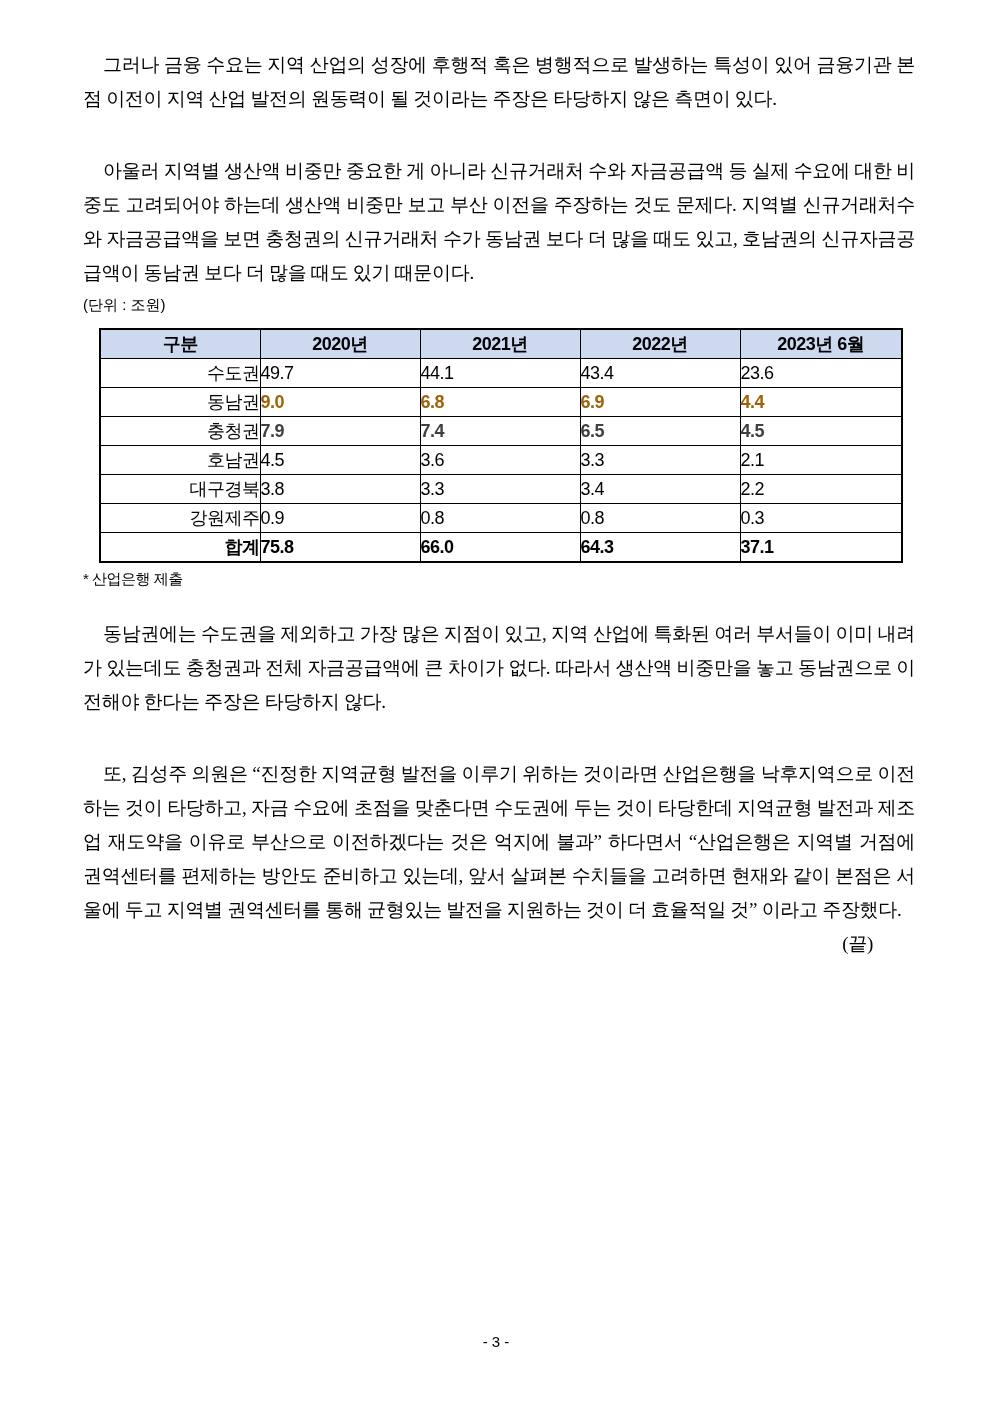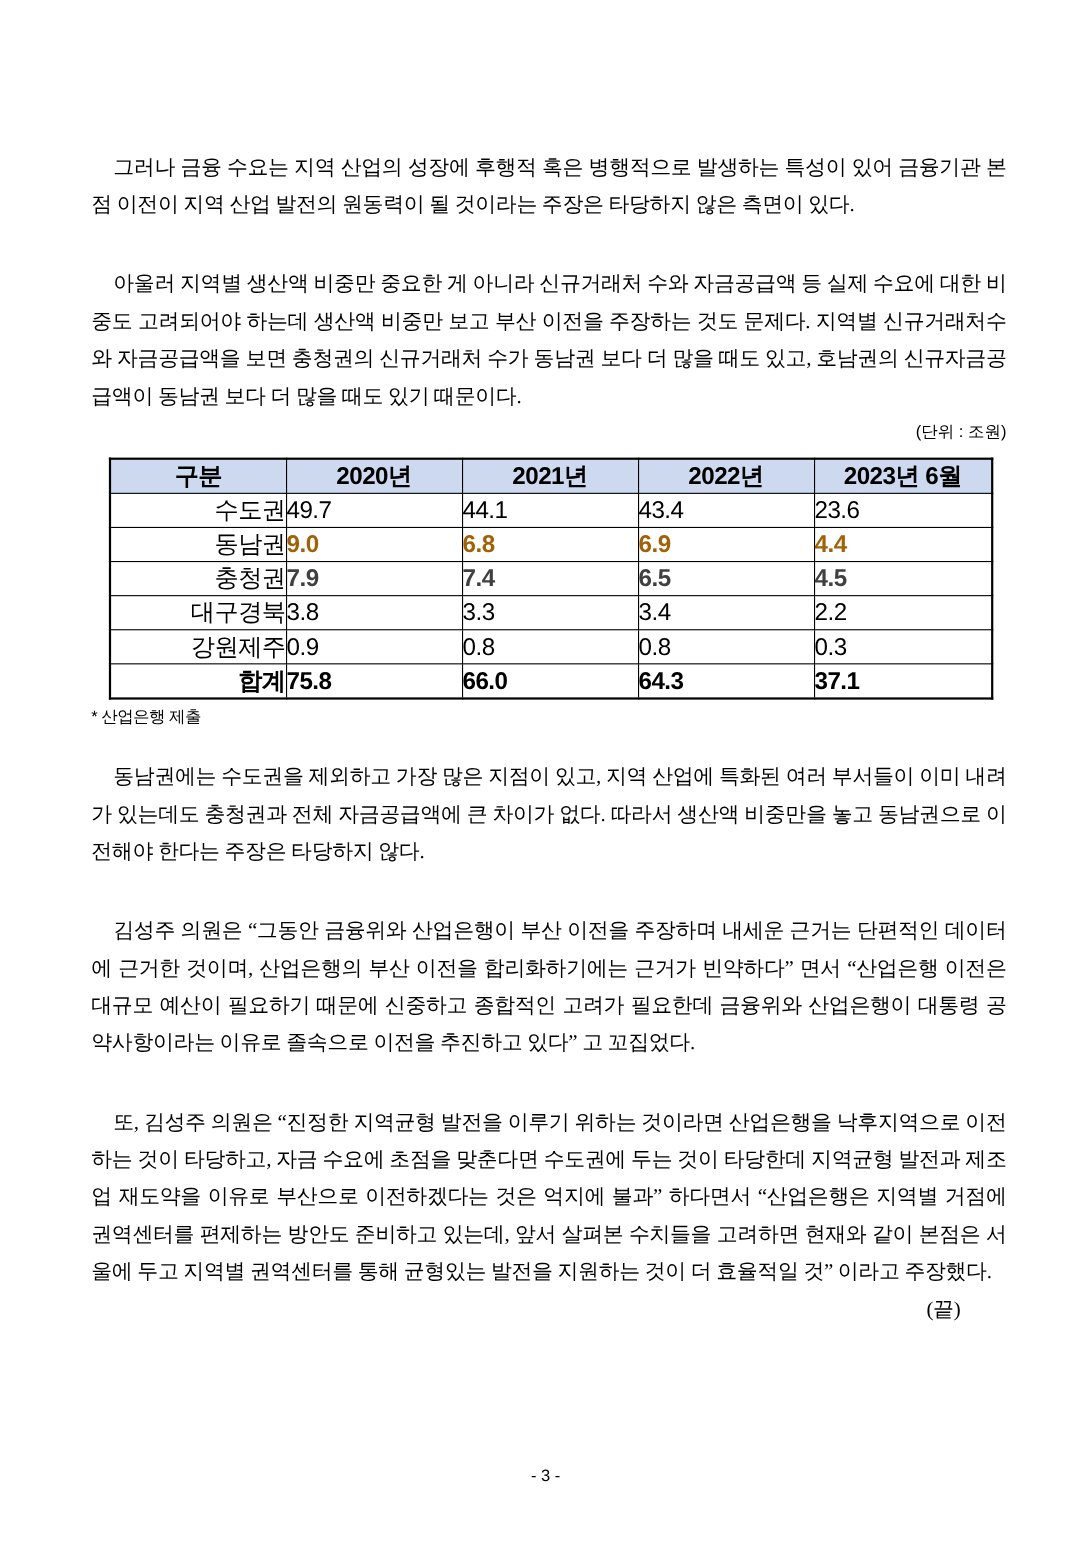--- a/index.html
+++ b/index.html
@@ -5,22 +5,22 @@
   html,body{margin:0;padding:0;background:#ffffff;}
   .page{
     position:relative;
     width:992px;height:1403px;
     background:#ffffff;
     font-family:"Liberation Serif","DejaVu Serif",serif;
     color:#000;
     overflow:hidden;
   }
   .content{
-    position:absolute;left:83px;top:16px;width:832px;
-    padding-top:120px;
+    position:absolute;left:83px;top:0;width:832px;
+    padding-top:48px;
   }
   .par{
     margin:0;
     font-size:19px;
     line-height:34px;
     letter-spacing:-0.3px;
     text-align:justify;
     word-break:break-all;
     text-indent:20px;
   }
@@ -29,39 +29,39 @@
     margin-top:26px;
     text-align:center;
     font-family:"Liberation Sans","DejaVu Sans",sans-serif;
     font-weight:bold;
     font-size:21px;
     line-height:32px;
     letter-spacing:-0.5px;
   }
   .unit-note{
     margin-top:4px;
-    text-align:right;
+    margin-right:14px;
     font-family:"Liberation Sans","DejaVu Sans",sans-serif;
     font-size:15px;
     line-height:22px;
   }
   table.fund-table{
     margin-top:12px;
     margin-left:16px;
     width:802px;
     border-collapse:collapse;
     border:2px solid #000;
     font-family:"Liberation Sans","DejaVu Sans",sans-serif;
     table-layout:fixed;
   }
   table.fund-table th, table.fund-table td{
     border:1px solid #000;
     height:28px;
     padding:0;
-    font-size:22px;
+    font-size:18px;
     letter-spacing:-0.5px;
   }
   table.fund-table th{
     background:#cdd9ef;
     font-weight:bold;
     text-align:center;
   }
   td.label{text-align:right;}
   td.value{text-align:left;padding-right:10px;}
   tr.row-blue td.value{color:#a16207;font-weight:bold;}
@@ -135,20 +135,27 @@
           <td class="value">4.4</td>
         </tr>
         <tr class="row-red">
           <td class="label">충청권</td>
           <td class="value">7.9</td>
           <td class="value">7.4</td>
           <td class="value">6.5</td>
           <td class="value">4.5</td>
         </tr>
         <tr>
+          <td class="label">호남권</td>
+          <td class="value">4.5</td>
+          <td class="value">3.6</td>
+          <td class="value">3.3</td>
+          <td class="value">2.1</td>
+        </tr>
+        <tr>
           <td class="label">대구경북</td>
           <td class="value">3.8</td>
           <td class="value">3.3</td>
           <td class="value">3.4</td>
           <td class="value">2.2</td>
         </tr>
         <tr>
           <td class="label">강원제주</td>
           <td class="value">0.9</td>
           <td class="value">0.8</td>
@@ -162,20 +169,19 @@
           <td class="value">64.3</td>
           <td class="value">37.1</td>
         </tr>
       </tbody>
     </table>
 
     <div class="footnote">* 산업은행 제출</div>
 
     <p class="par after-table">동남권에는 수도권을 제외하고 가장 많은 지점이 있고, 지역 산업에 특화된 여러 부서들이 이미 내려가 있는데도 충청권과 전체 자금공급액에 큰 차이가 없다. 따라서 생산액 비중만을 놓고 동남권으로 이전해야 한다는 주장은 타당하지 않다.</p>
 
-    <p class="par">김성주 의원은 “그동안 금융위와 산업은행이 부산 이전을 주장하며 내세운 근거는 단편적인 데이터에 근거한 것이며, 산업은행의 부산 이전을 합리화하기에는 근거가 빈약하다” 면서 “산업은행 이전은 대규모 예산이 필요하기 때문에 신중하고 종합적인 고려가 필요한데 금융위와 산업은행이 대통령 공약사항이라는 이유로 졸속으로 이전을 추진하고 있다” 고 꼬집었다.</p>
 
     <p class="par"><span>또, 김성주 의원은 “진정한 지역균형 발전을 이루기 위하는 것이라면 산업은행을 낙후지역으로 이전하는 것이 타당하고, 자금 수요에 초점을 맞춘다면 수도권에 두는 것이 타당한데 지역균형 발전과 제조업 재도약을 이유로 부산으로 이전하겠다는 것은 억지에 불과” 하다면서 “산업은행은 지역별 거점에 권역센터를 편제하는 방안도 준비하고 있는데, 앞서 살펴본 수치들을 고려하면 현재와 같이 본점은 서울에 두고 지역별 권역센터를 통해 균형있는 발전을 지원하는 것이 더 효율적일 것” 이라고 주장했다.</span><span class="end-mark">(끝)</span></p>
 
   </div>
 
   <div class="page-number">- 3 -</div>
 </div>
 
 </body></html>

